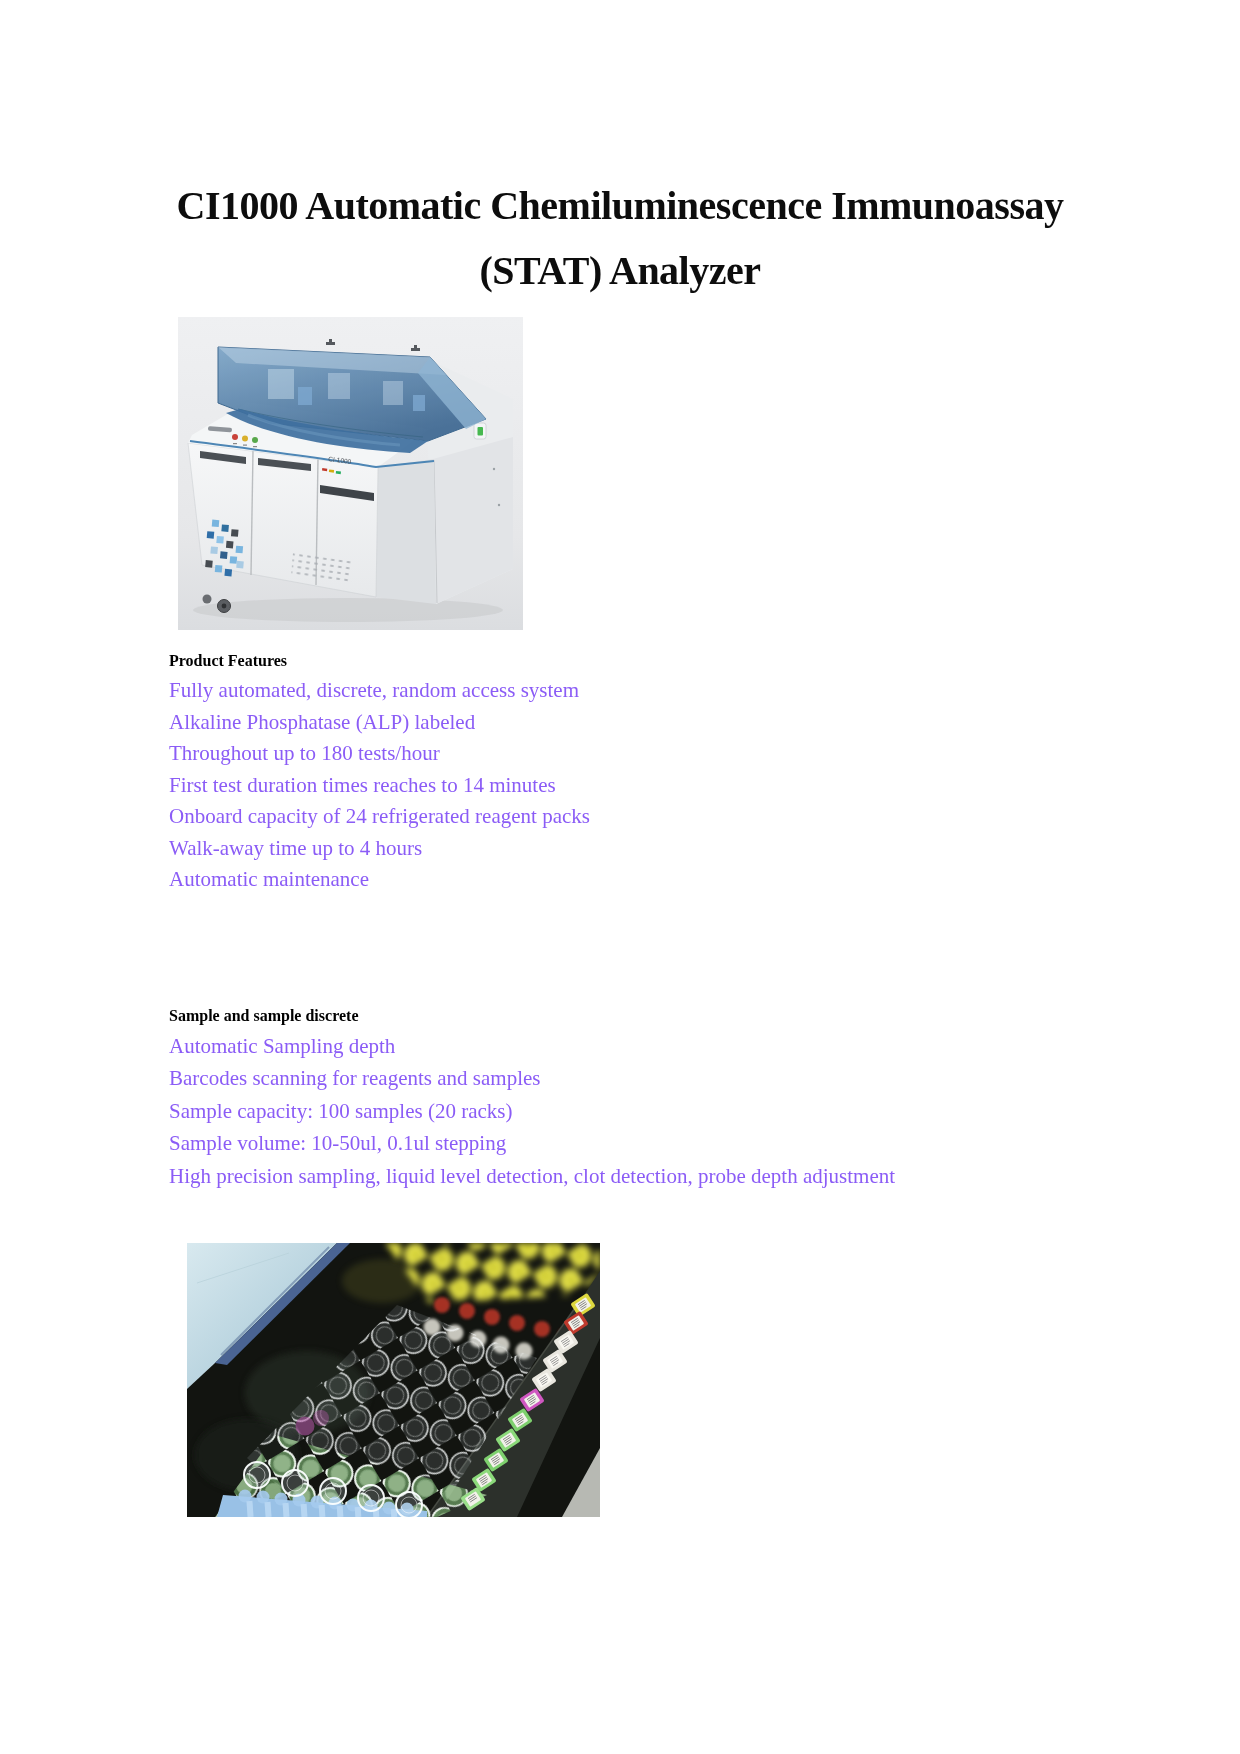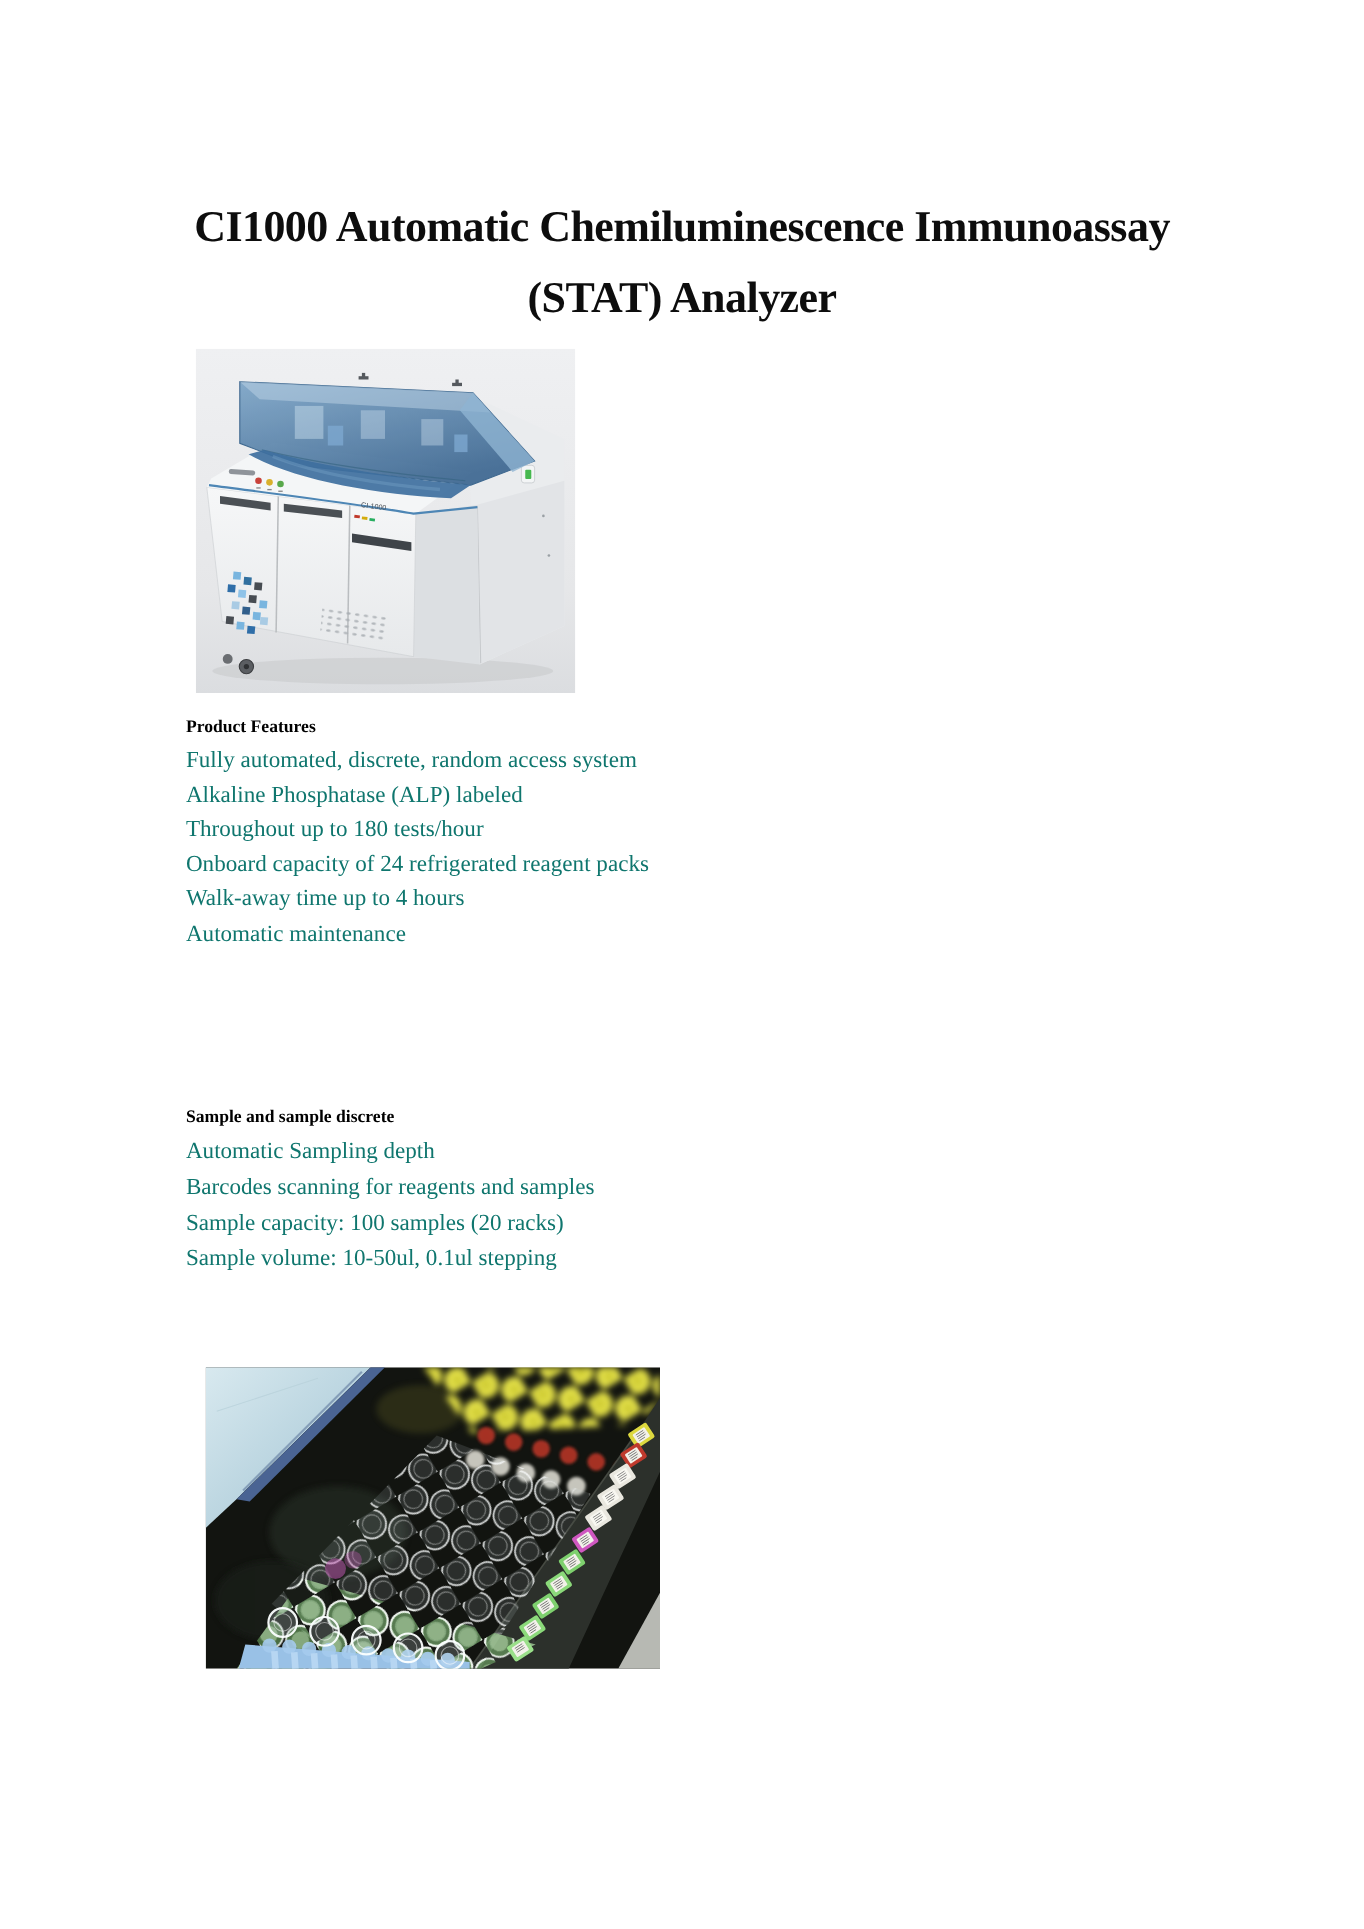--- a/index.html
+++ b/index.html
@@ -18,21 +18,21 @@
   figure { position:absolute; }
   figure svg { display:block; }
   .photo-analyzer { left:178px; top:317px; width:345px; height:313px; }
   .photo-samples  { left:187px; top:1243px; width:413px; height:274px; }
   .section-heading {
     position:absolute; left:169px; font-weight:bold; font-size:16px;
     line-height:24px; color:#000000; white-space:pre;
   }
   .heading-1 { top:649px; }
   .heading-2 { top:1004px; }
-  .line-list { position:absolute; left:169px; width:920px; font-size:21px; color:#0f766e; }
+  .line-list { position:absolute; left:169px; width:920px; font-size:21px; color:#8b5cf6; }
   .list-1 { top:675px;  line-height:31.5px; }
   .list-2 { top:1030px; line-height:32.4px; }
   .line-list div { white-space:pre; }
 </style>
 </head>
 <body>
 
 <div class="page">
 
   <div class="title-line title-line-1">CI1000 Automatic Chemiluminescence Immunoassay</div>
@@ -143,31 +143,33 @@
         <circle cx="29" cy="282" r="4.5" fill="#6a6d71"></circle>
       </g>
     </svg>
   </figure>
 
   <h2 class="section-heading heading-1">Product Features</h2>
   <div class="line-list list-1">
     <div>Fully automated, discrete, random access system</div>
     <div>Alkaline Phosphatase (ALP) labeled</div>
     <div>Throughout up to 180 tests/hour</div>
+    <div>First test duration times reaches to 14 minutes</div>
     <div>Onboard capacity of 24 refrigerated reagent packs</div>
     <div>Walk-away time up to 4 hours</div>
     <div>Automatic maintenance</div>
   </div>
 
   <h2 class="section-heading heading-2">Sample and sample discrete</h2>
   <div class="line-list list-2">
     <div>Automatic Sampling depth</div>
     <div>Barcodes scanning for reagents and samples</div>
     <div>Sample capacity: 100 samples (20 racks)</div>
     <div>Sample volume: 10-50ul, 0.1ul stepping</div>
+    <div>High precision sampling, liquid level detection, clot detection, probe depth adjustment</div>
   </div>
 
   <figure class="photo-samples">
     <svg width="413" height="274" viewBox="0 0 413 274">
       <defs>
         <filter id="b3" x="-30%" y="-30%" width="160%" height="160%">
             <feGaussianBlur stdDeviation="3"></feGaussianBlur>
           </filter>
         <filter id="b15" x="-30%" y="-30%" width="160%" height="160%">
             <feGaussianBlur stdDeviation="1.5"></feGaussianBlur>

